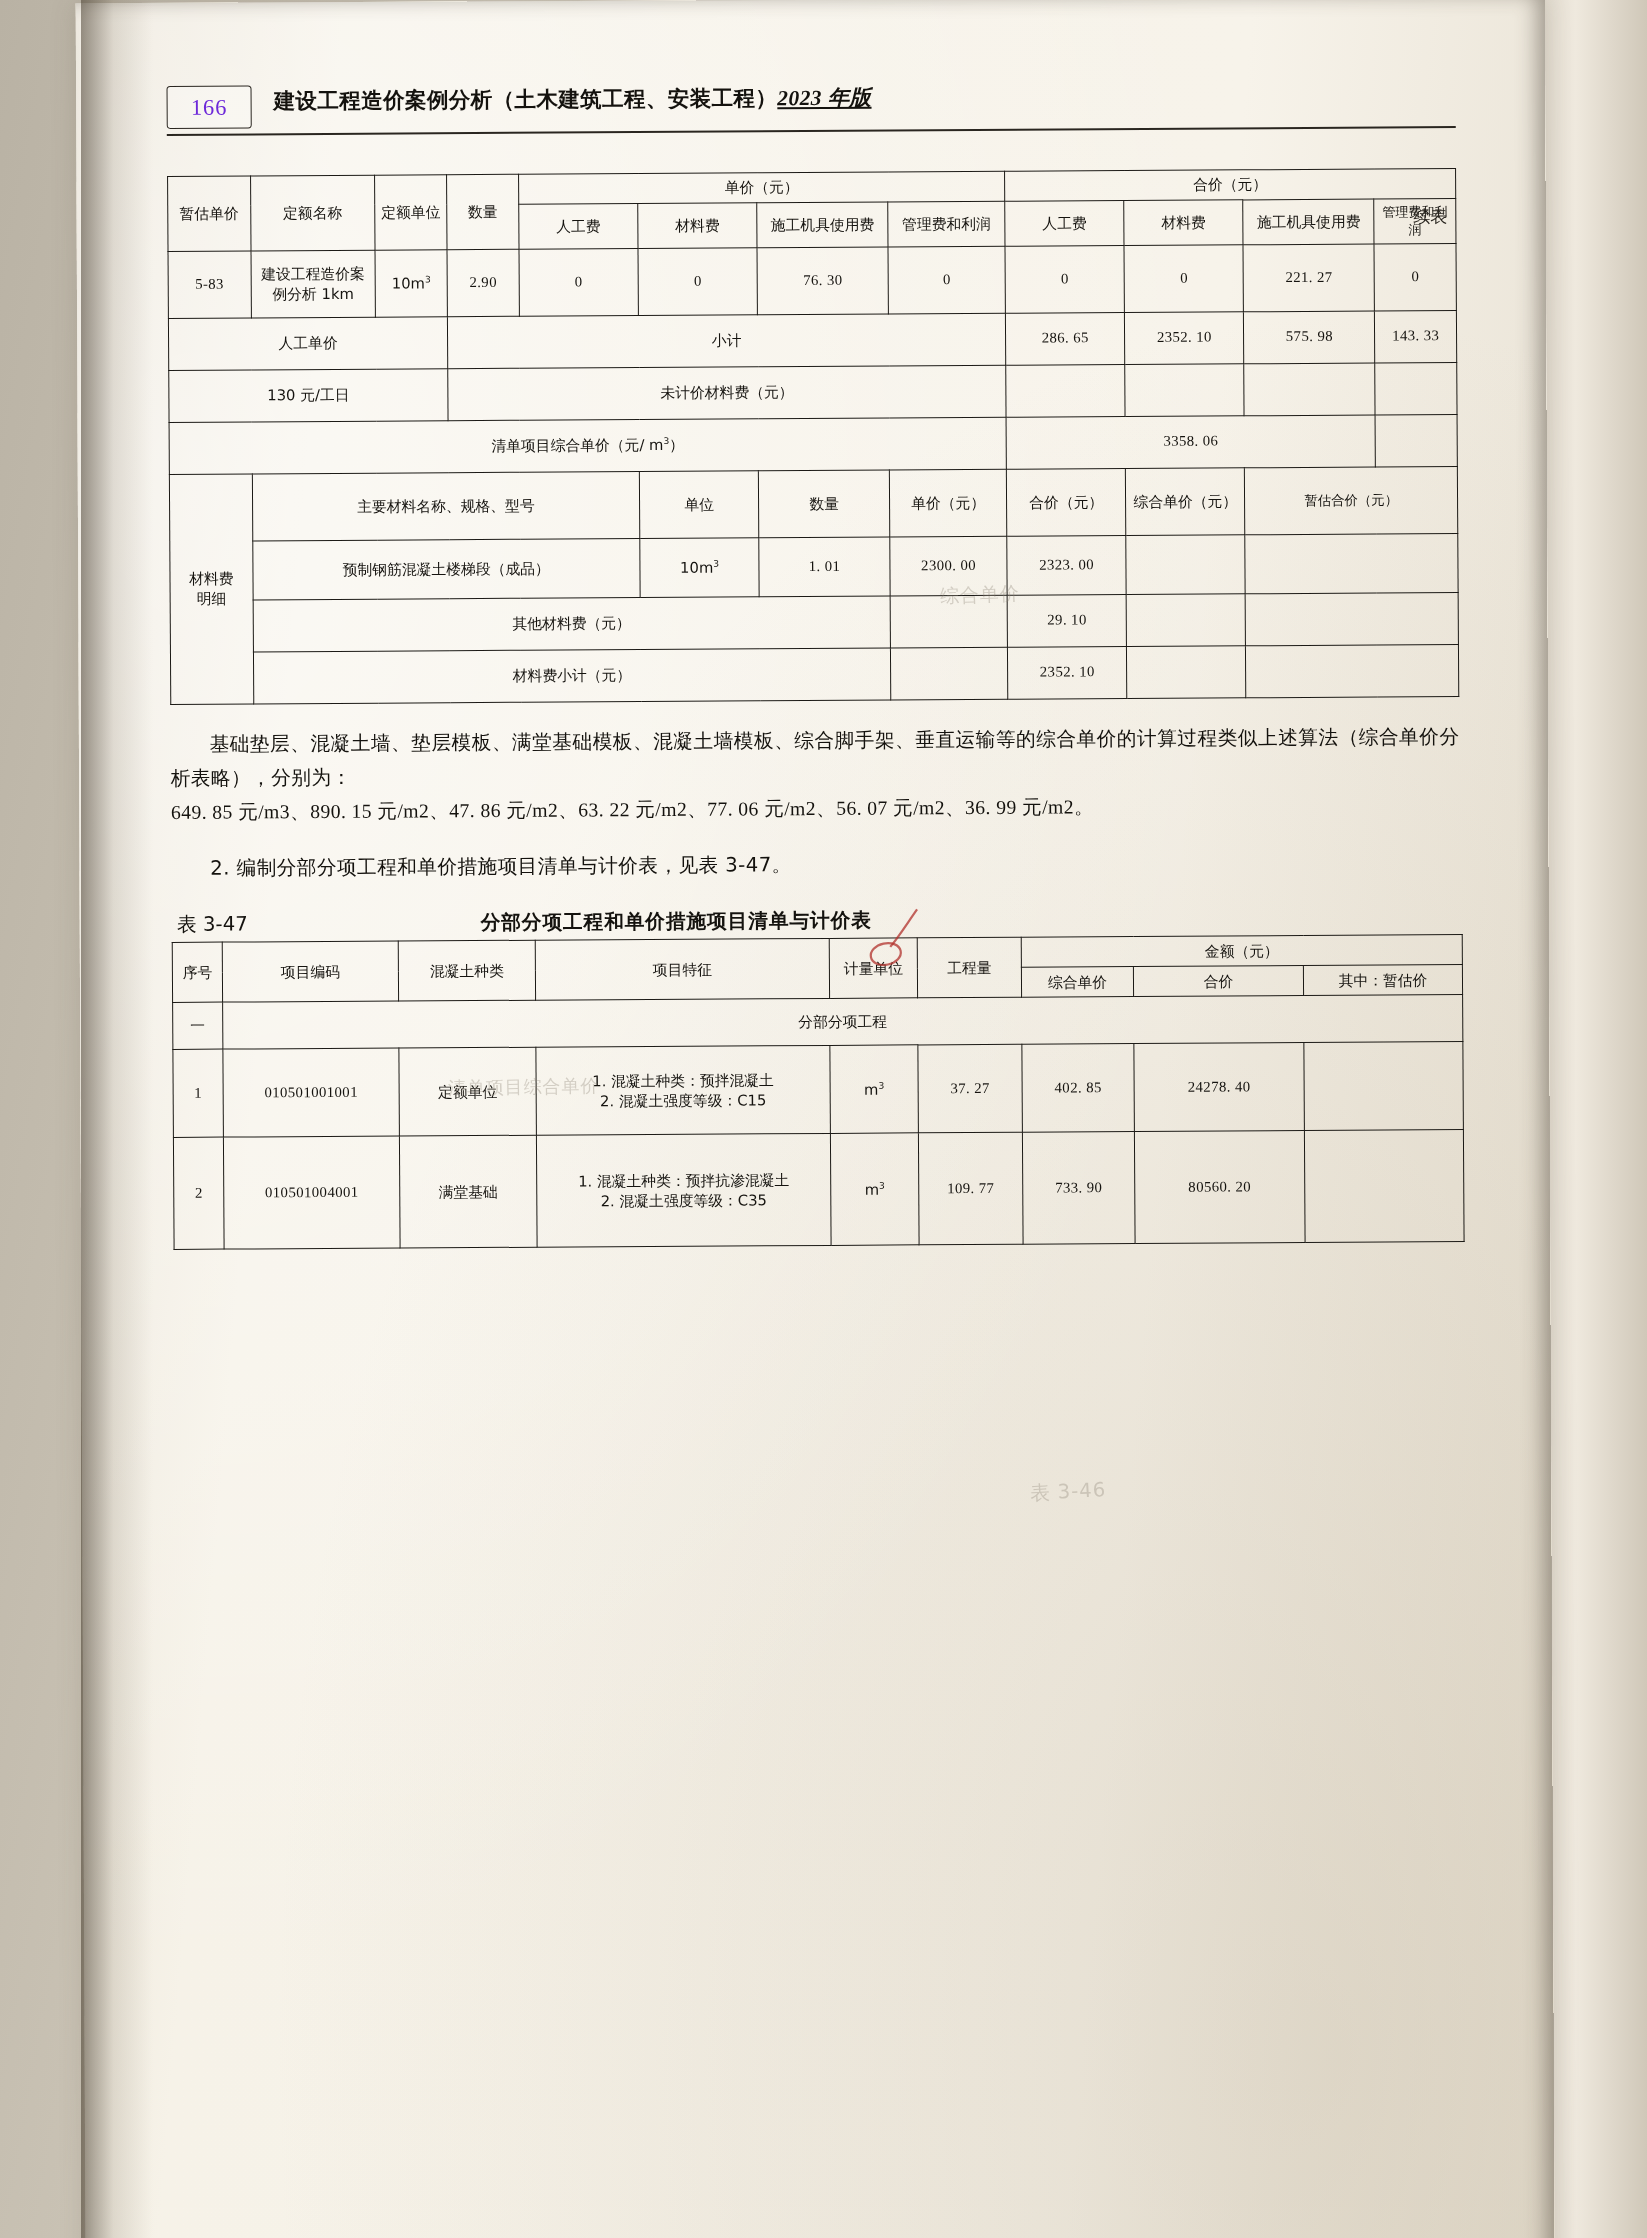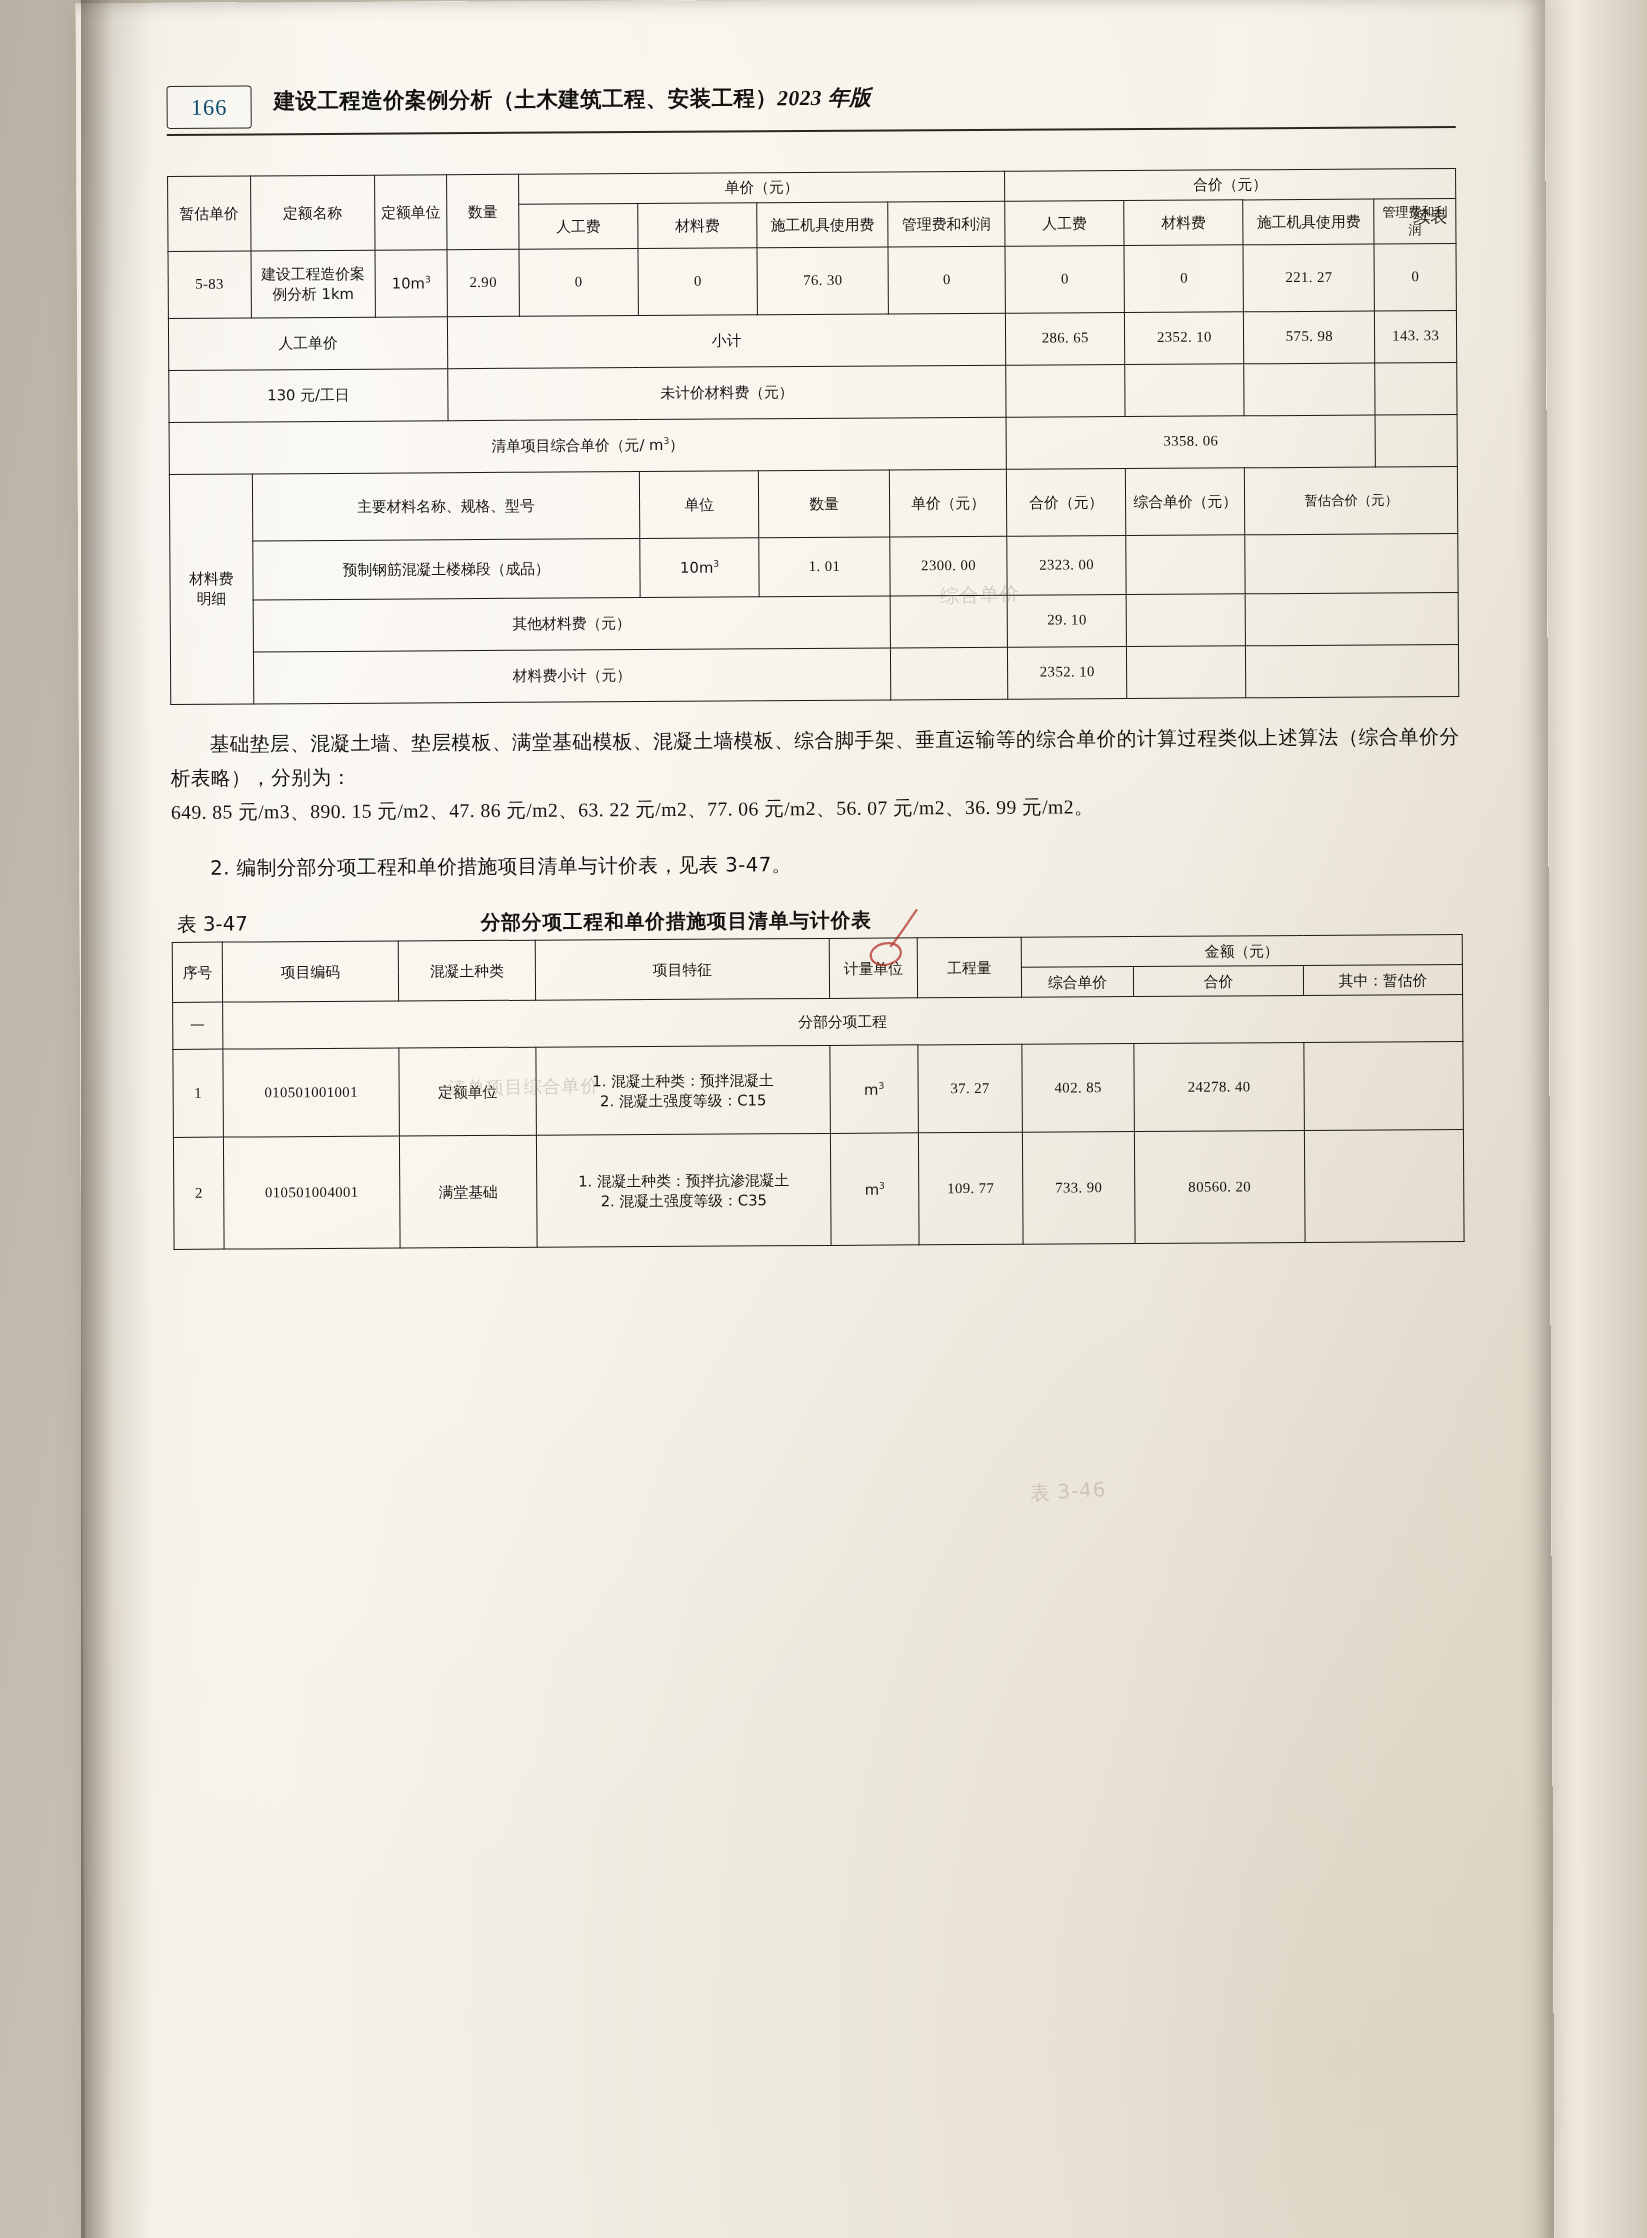--- a/index.html
+++ b/index.html
@@ -40,29 +40,29 @@
     position:absolute;left:170px;top:67px;width:1289px;
     transform:rotate(-0.35deg);
     color:#14120e;
   }
   
   .hdr{position:relative;height:67px;}
   .folio{
     position:absolute;left:0;top:15px;width:83px;height:41px;
     border:1.3px solid #2a2620;border-radius:3.6px;
     display:flex;align-items:center;justify-content:center;
-    font-size:22.4px;letter-spacing:0.9px;color:#0c4a6e;
+    font-size:22.4px;letter-spacing:0.9px;color:#6d28d9;
     background:rgba(255,255,255,.25);
   }
   .hdr-title{
     position:absolute;left:107px;top:16px;
     font-size:21.5px;font-weight:bold;letter-spacing:0.4px;
     font-family:"DejaVu Sans", sans-serif;
   }
-  .hdr-title .en{font-family:"Liberation Serif",serif;font-style:italic;}
+  .hdr-title .en{font-family:"Liberation Serif",serif;font-style:italic;text-decoration:underline;}
   .hdr-rule{
     position:absolute;left:0;top:63px;width:1289px;height:1.8px;background:#2a2620;
   }
   .cont-label{
     position:absolute;right:9px;top:75px;font-size:17px;color:#2a2620;
     font-family:"DejaVu Sans", sans-serif;
   }
   
   table{border-collapse:collapse;table-layout:fixed;}
   .t1, .t2{

